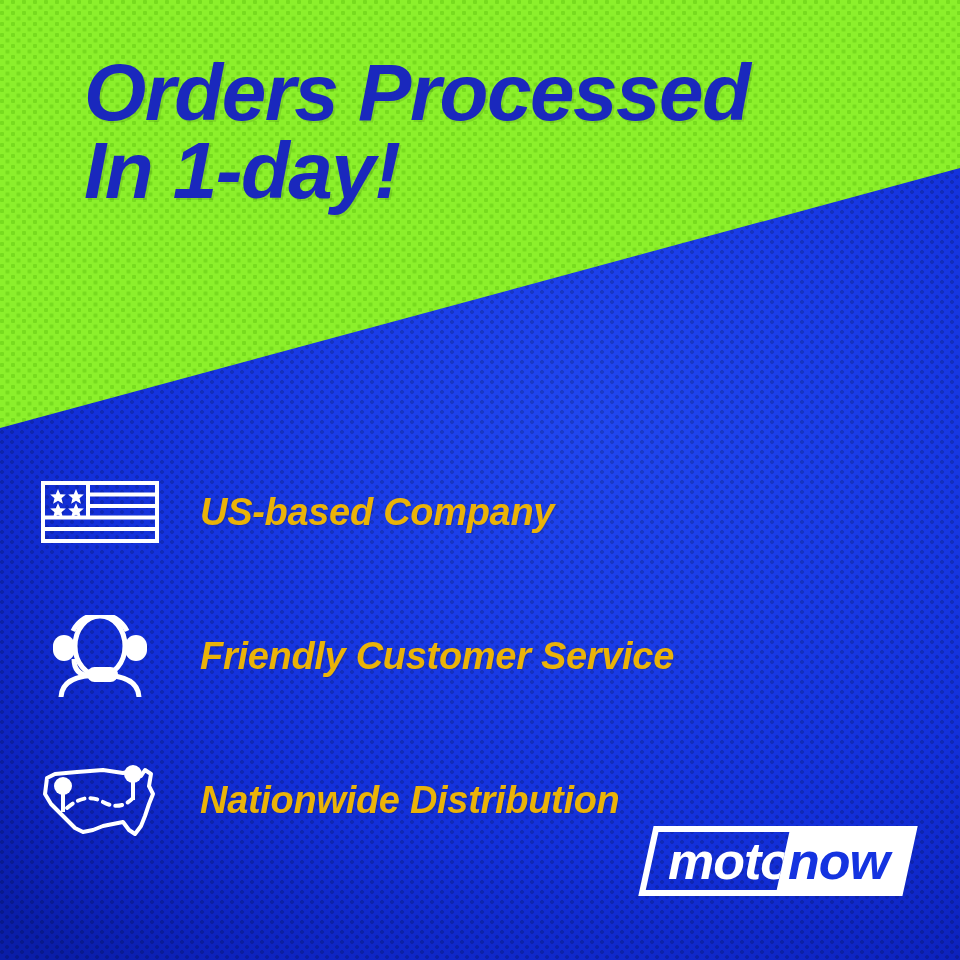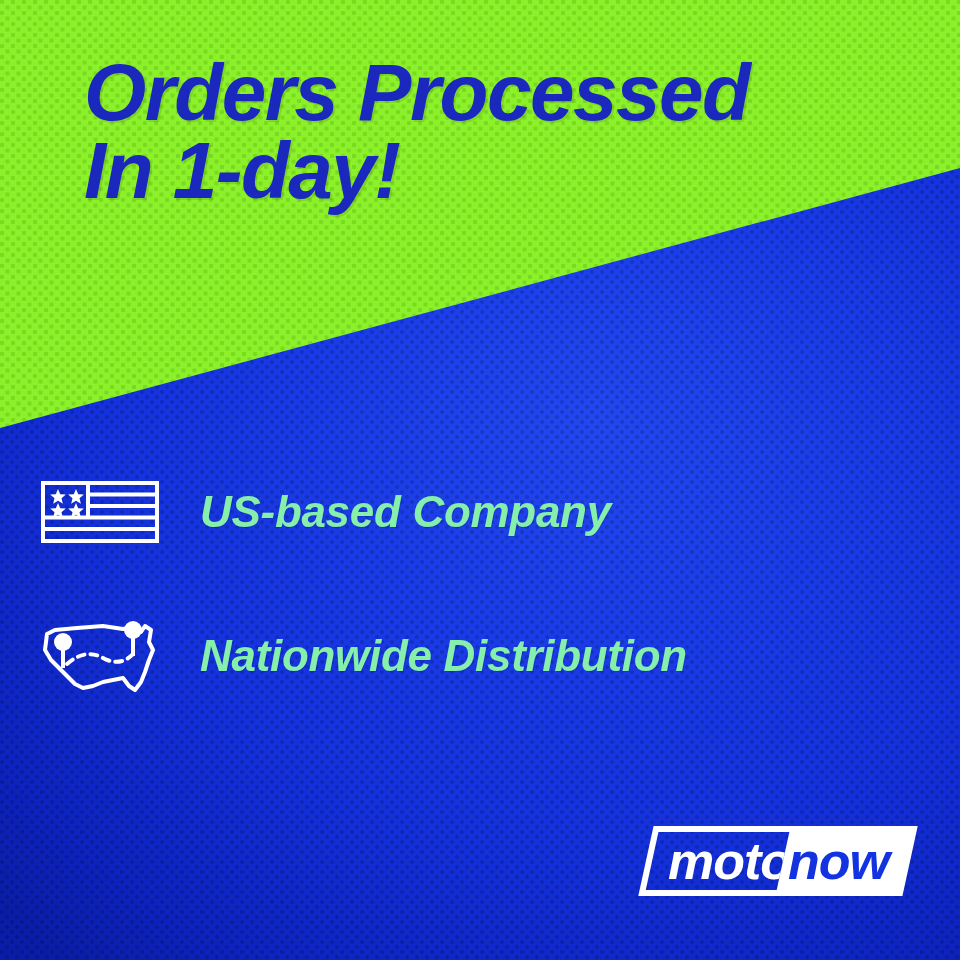--- a/index.html
+++ b/index.html
@@ -86,24 +86,24 @@
     align-items: center;
   }
   .feature-icon {
     width: 200px;
     flex: 0 0 200px;
     display: flex;
     align-items: center;
     justify-content: center;
   }
   .feature-label {
-    color: #86efac;
+    color: #eab308;
     font-weight: bold;
     font-style: italic;
-    font-size: 44px;
+    font-size: 38px;
     letter-spacing: -0.3px;
     text-shadow: 1px 1px 0 rgba(0,0,0,0.10);
   }
 
   
   .logo {
     position: absolute;
     left: 638px;
     top: 823px;
     width: 280px;
@@ -140,20 +140,34 @@
             <polygon points="17,8 19.2,13.2 24.8,13.6 20.5,17.3 21.9,22.8 17,19.7 12.1,22.8 13.5,17.3 9.2,13.6 14.8,13.2"></polygon>
             <polygon points="35,8 37.2,13.2 42.8,13.6 38.5,17.3 39.9,22.8 35,19.7 30.1,22.8 31.5,17.3 27.2,13.6 32.8,13.2"></polygon>
             <polygon points="17,22 19.2,27.2 24.8,27.6 20.5,31.3 21.9,36.8 17,33.7 12.1,36.8 13.5,31.3 9.2,27.6 14.8,27.2"></polygon>
             <polygon points="35,22 37.2,27.2 42.8,27.6 38.5,31.3 39.9,36.8 35,33.7 30.1,36.8 31.5,31.3 27.2,27.6 32.8,27.2"></polygon>
           </g>
         </svg>
       </div>
       <div class="feature-label">US-based Company</div>
     </div>
 
+    <div class="feature-row">
+      <div class="feature-icon">
+        <svg width="114" height="82" viewBox="0 0 114 82">
+          <ellipse cx="57" cy="31" rx="25" ry="30" fill="none" stroke="#ffffff" stroke-width="5"></ellipse>
+          <path d="M30 16 A30 30 0 0 1 84 16" fill="none" stroke="#ffffff" stroke-width="5"></path>
+          <rect x="10" y="20" width="22" height="26" rx="11" fill="#ffffff"></rect>
+          <rect x="82" y="20" width="22" height="26" rx="11" fill="#ffffff"></rect>
+          <path d="M31 44 Q31 60 47 61" fill="none" stroke="#ffffff" stroke-width="5"></path>
+          <rect x="44" y="52" width="31" height="15" rx="7.5" fill="#ffffff"></rect>
+          <path d="M18 82 Q19 60 57 60 Q95 60 96 82" fill="none" stroke="#ffffff" stroke-width="5"></path>
+        </svg>
+      </div>
+      <div class="feature-label">Friendly Customer Service</div>
+    </div>
 
     <div class="feature-row">
       <div class="feature-icon">
         <svg width="126" height="80" viewBox="0 0 126 80">
           <path d="M10 18 L18 14 L40 12 L66 10 L86 13 L96 11 L104 16 L108 10 L114 14
                    L112 26 L116 34 L112 44 L108 56 L104 66 L98 74 L92 70 L86 62
                    L76 64 L66 66 L56 70 L46 72 L38 68 L30 60 L22 52 L14 44 L8 34 Z" fill="none" stroke="#ffffff" stroke-width="4" stroke-linejoin="round"></path>
           <path d="M30 48 Q48 32 66 42 Q84 52 98 36" fill="none" stroke="#ffffff" stroke-width="4" stroke-dasharray="7 6" stroke-linecap="round"></path>
           <circle cx="26" cy="26" r="9" fill="#ffffff"></circle>
           <line x1="26" y1="33" x2="26" y2="52" stroke="#ffffff" stroke-width="4"></line>

